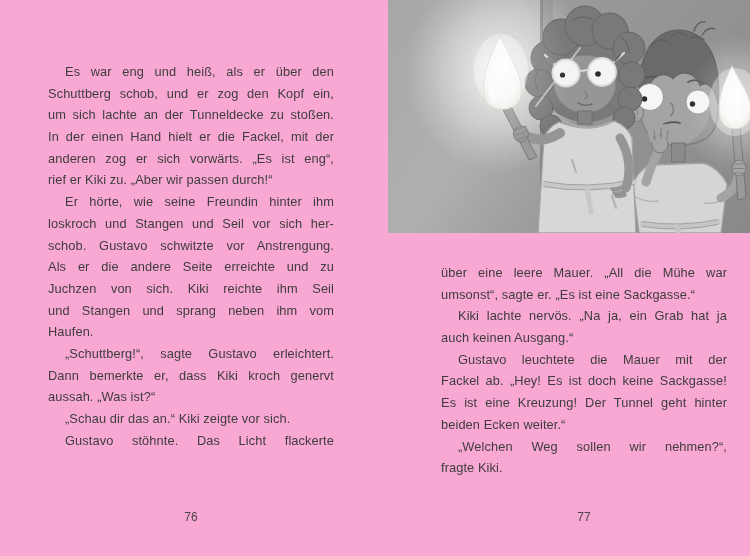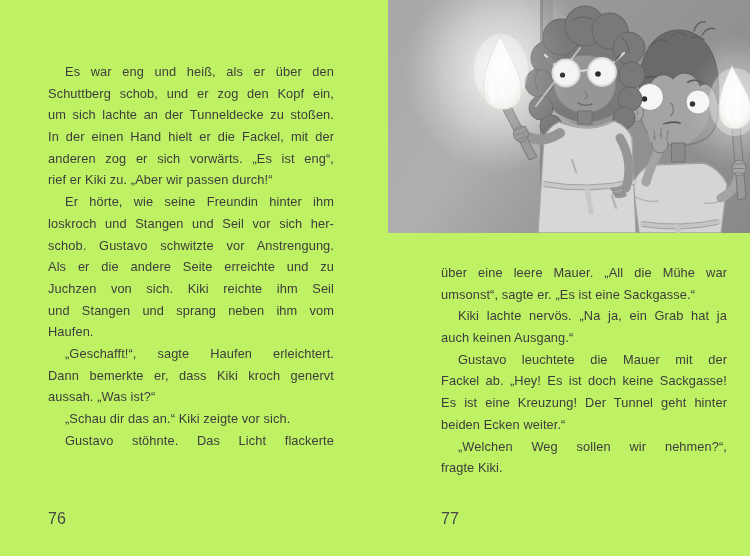--- a/index.html
+++ b/index.html
@@ -1,34 +1,34 @@
 <!DOCTYPE html>
 <html><head>
 <meta charset="utf-8">
 <style>
   html,body{margin:0;padding:0;background:#ffffff;}
   .canvas{
-    position:relative;width:750px;height:556px;background:#bef264;overflow:hidden;
+    position:relative;width:750px;height:556px;background:#f9a8d4;overflow:hidden;
     font-family:"Liberation Sans",sans-serif;color:#3d3d3d;
   }
   .page{position:absolute;top:0;height:556px;}
   .page-left{left:0;width:372px;}
   .page-right{left:388px;width:378px;}
   .textblock{position:absolute;width:286px;}
   .tb-left{left:48px;top:61px;}
   .tb-right{left:53px;top:262px;}   
   .ln{
     height:21.7px;line-height:21.7px;font-size:12.8px;letter-spacing:0.1px;
     white-space:nowrap;text-align:justify;text-align-last:justify;color:#3d3d3d;
   }
   .ln.end{text-align:center;text-align-last:left;}
   .ln.ind{padding-left:17px;}
   .pagenum{
-    position:absolute;width:286px;top:510px;text-align:left;
-    font-size:16px;color:#474747;
+    position:absolute;width:286px;top:510px;text-align:center;
+    font-size:12px;color:#474747;
   }
   .pn-left{left:48px;}
   .pn-right{left:53px;}
   .illus{
     position:absolute;left:0;top:0;width:378px;height:233px;overflow:hidden;
   }
   .illus svg{display:block;}
 </style>
 </head>
 <body>
@@ -43,21 +43,21 @@
       <div class="ln">In der einen Hand hielt er die Fackel, mit der</div>
       <div class="ln">anderen zog er sich vorwärts. „Es ist eng“,</div>
       <div class="ln end">rief er Kiki zu. „Aber wir passen durch!“</div>
       <div class="ln ind">Er hörte, wie seine Freundin hinter ihm</div>
       <div class="ln">loskroch und Stangen und Seil vor sich her-</div>
       <div class="ln">schob. Gustavo schwitzte vor Anstrengung.</div>
       <div class="ln">Als er die andere Seite erreichte und zu</div>
       <div class="ln">Juchzen von sich. Kiki reichte ihm Seil</div>
       <div class="ln">und Stangen und sprang neben ihm vom</div>
       <div class="ln end">Haufen.</div>
-      <div class="ln ind">„Geschafft!“, sagte Haufen erleichtert.</div>
+      <div class="ln ind">„Schuttberg!“, sagte Gustavo erleichtert.</div>
       <div class="ln">Dann bemerkte er, dass Kiki kroch genervt</div>
       <div class="ln end">aussah. „Was ist?“</div>
       <div class="ln ind end">„Schau dir das an.“ Kiki zeigte vor sich.</div>
       <div class="ln ind">Gustavo stöhnte. Das Licht flackerte</div>
     </div>
     <div class="pagenum pn-left">76</div>
   </div>
 
   <div class="page page-right">
 

